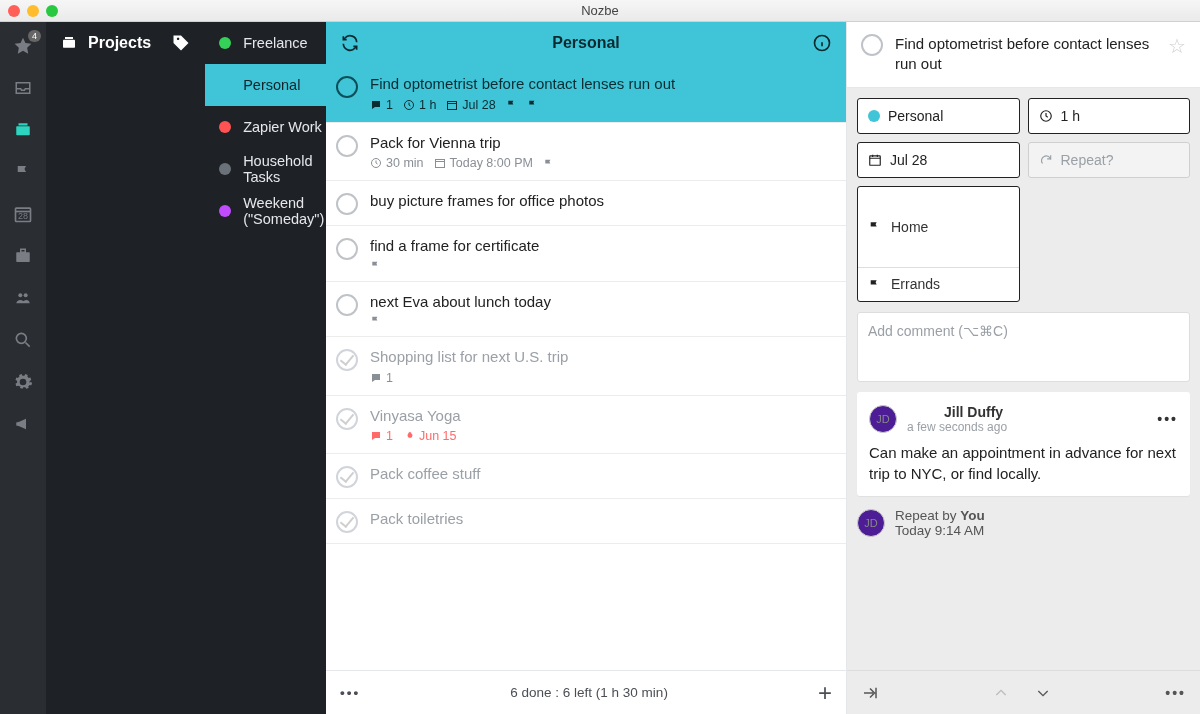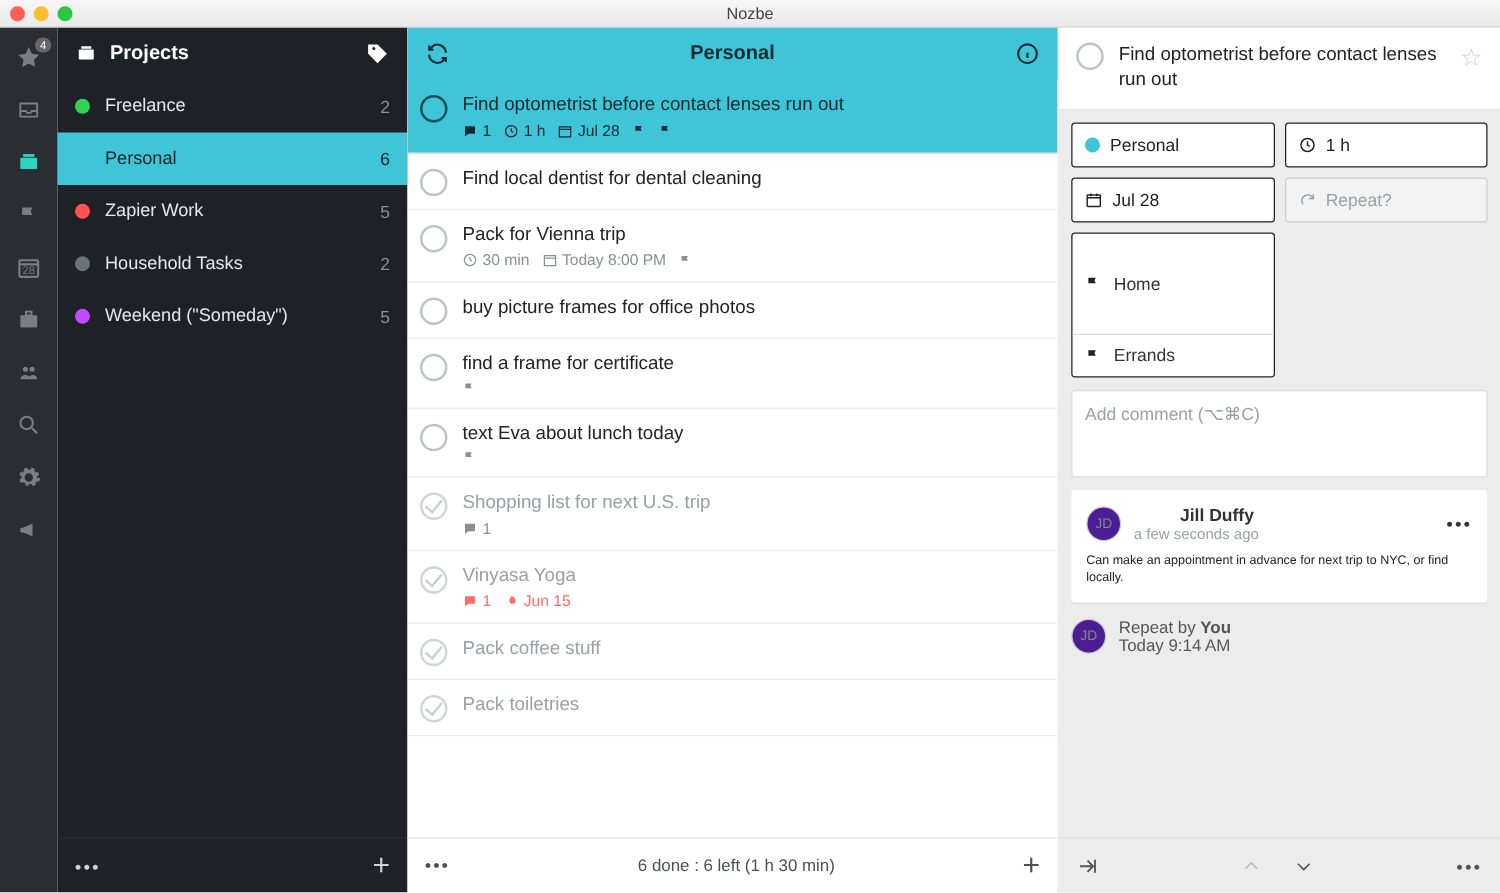--- a/index.html
+++ b/index.html
@@ -11,21 +11,21 @@
   .tl.red{background:#ff5f57;} .tl.yellow{background:#ffbd2e;} .tl.green{background:#28c940;}
   .titlebar .title { position:absolute; left:0; right:0; text-align:center; font-size:13px; color:#444; }
   
   .app { display:flex; height:692px; }
   
   .rail { width:46px; background:#2a2e33; display:flex; flex-direction:column; align-items:center; padding-top:12px; gap:18px; color:#7a7e84; }
   .rail .ritem { width:28px; height:24px; display:flex; align-items:center; justify-content:center; cursor:pointer; position:relative; }
   .rail .ritem.active{ color:#2dd4bf; }
   .rail .badge { position:absolute; top:-4px; right:-4px; background:#666; color:#fff; font-size:9px; border-radius:8px; padding:0 4px; line-height:12px; }
   
-  .sidebar { width:280px; background:#1e2126; color:#cfd3d8; display:flex; flex-direction:column; }
+  .sidebar { width:280px; background:#1e2126; color:#cfd3d8; display:flex; flex-direction:row; }
   .sidebar-header{ height:42px; display:flex; align-items:center; padding:0 14px; gap:10px; color:#fff; }
   .sidebar-header .title{ font-weight:600; font-size:16px; }
   .sidebar-header .spacer{ flex:1; }
   .project-list{ flex:1; }
   .project{ height:42px; display:flex; align-items:center; padding:0 14px; gap:12px; cursor:pointer; }
   .project .dot{ width:12px; height:12px; border-radius:50%; }
   .project .pname{ flex:1; font-size:14.5px; color:#e5e7eb; }
   .project .count{ color:#8b8f96; font-size:14px; }
   .project.active{ background:#3fc5d7; color:#0d1b1e; }
   .project.active .pname{ color:#10232a; font-weight:500; }
@@ -65,21 +65,21 @@
   .pill .pdot{ width:12px; height:12px; border-radius:50%; background:#3fc5d7;}
   .contexts{ grid-column:1 / 2; background:#fff; border:1px solid #222; border-radius:3px; overflow:hidden;}
   .contexts .ctx{ height:34px; display:flex; align-items:center; gap:10px; padding:0 10px; font-size:14px;margin-top:23px;}
   .contexts .ctx + .ctx{ border-top:1px solid #ddd;}
   .comment-box{ margin:0 10px 10px; background:#fff; border:1px solid #ddd; border-radius:3px; min-height:70px; padding:10px; color:#9aa0a6; font-size:14px;}
   .comment-card{ margin:0 10px 12px; background:#fff; border-radius:3px; padding:12px; box-shadow:0 1px 1px rgba(0,0,0,.05);}
   .comment-card .hdr{ display:flex; align-items:center; gap:10px; margin-bottom:8px;}
   .avatar{ width:28px;height:28px;border-radius:50%; border:1px solid #ccc; display:flex;align-items:center;justify-content:center;font-size:11px;color:#888; background:#4c1d95;}
   .comment-card .who{ font-weight:600; font-size:14px;margin-left:37px;}
   .comment-card .when{ font-size:12px; color:#9aa0a6;}
-  .comment-card .body{ font-size:10px; color:#222; line-height:1.4;}
+  .comment-card .body{ font-size:15px; color:#222; line-height:1.4;}
   .created-row{ margin:0 10px; display:flex; gap:10px; align-items:center; color:#555; font-size:13.5px;}
   .detail-footer{ margin-top:auto; height:44px; background:#ececec; border-top:1px solid #ddd; display:flex; align-items:center; justify-content:space-between; padding:0 14px; color:#555;}
   .detail-footer .grp{ display:flex; gap:26px; align-items:center;}
   svg{ display:block; }
 </style>
 </head>
 <body>
 
 <div class="titlebar">
   <div class="traffic-lights">
@@ -249,26 +249,20 @@
                 <svg width="11" height="11" viewBox="0 0 24 24" fill="#0b2c33">
                   <path d="M5 3v18M5 4h11l-2 4 2 4H5"></path>
                 </svg>
               </span>
             </div>
           </div>
         </div>
         <div class="task">
           <div class="checkbox"></div>
           <div class="tbody">
-            <div class="tname">Find local dentist for dental cleaning</div>
-          </div>
-        </div>
-        <div class="task">
-          <div class="checkbox"></div>
-          <div class="tbody">
             <div class="tname">Pack for Vienna trip</div>
             <div class="tmeta">
               <span class="micon">
                 <svg width="12" height="12" viewBox="0 0 24 24" fill="none" stroke="#8a8f96" stroke-width="2">
                   <circle cx="12" cy="12" r="9"></circle>
                   <path d="M12 7v5l3 2"></path>
                 </svg>
                 <span>30 min</span>
               </span>
               <span class="micon">
@@ -301,21 +295,21 @@
                 <svg width="11" height="11" viewBox="0 0 24 24" fill="#8a8f96">
                   <path d="M5 3v18M5 4h11l-2 4 2 4H5"></path>
                 </svg>
               </span>
             </div>
           </div>
         </div>
         <div class="task">
           <div class="checkbox"></div>
           <div class="tbody">
-            <div class="tname">text Eva about lunch today</div>
+            <div class="tname">next Eva about lunch today</div>
             <div class="tmeta">
               <span class="micon">
                 <svg width="11" height="11" viewBox="0 0 24 24" fill="#8a8f96">
                   <path d="M5 3v18M5 4h11l-2 4 2 4H5"></path>
                 </svg>
               </span>
             </div>
           </div>
         </div>
         <div class="task done">

